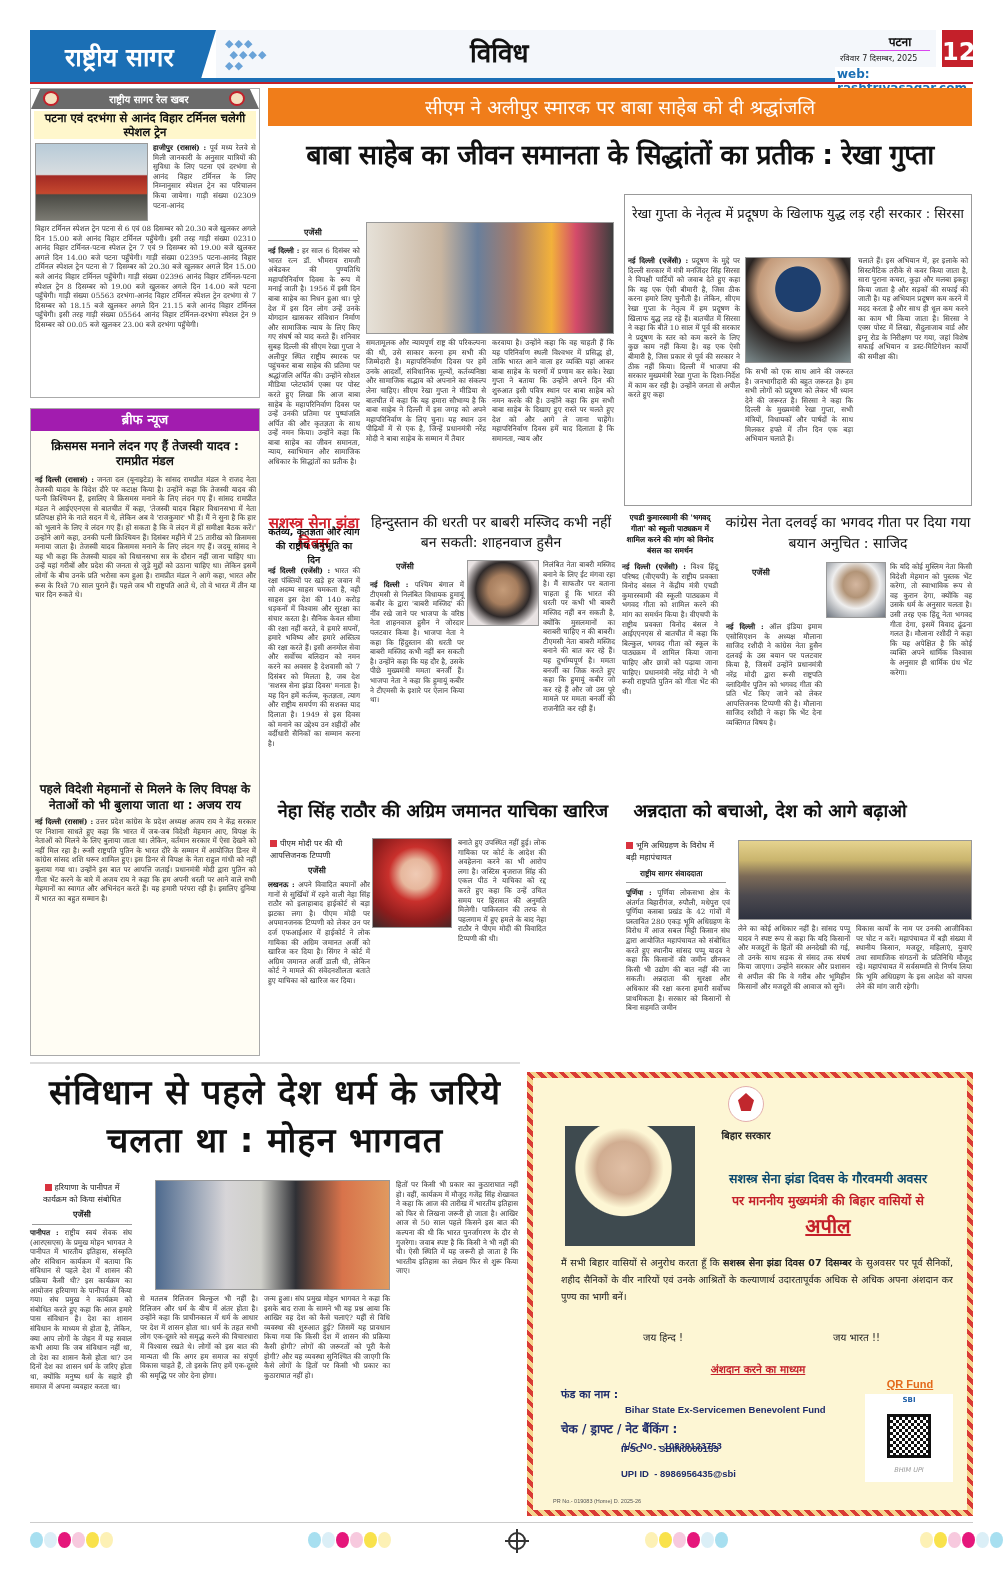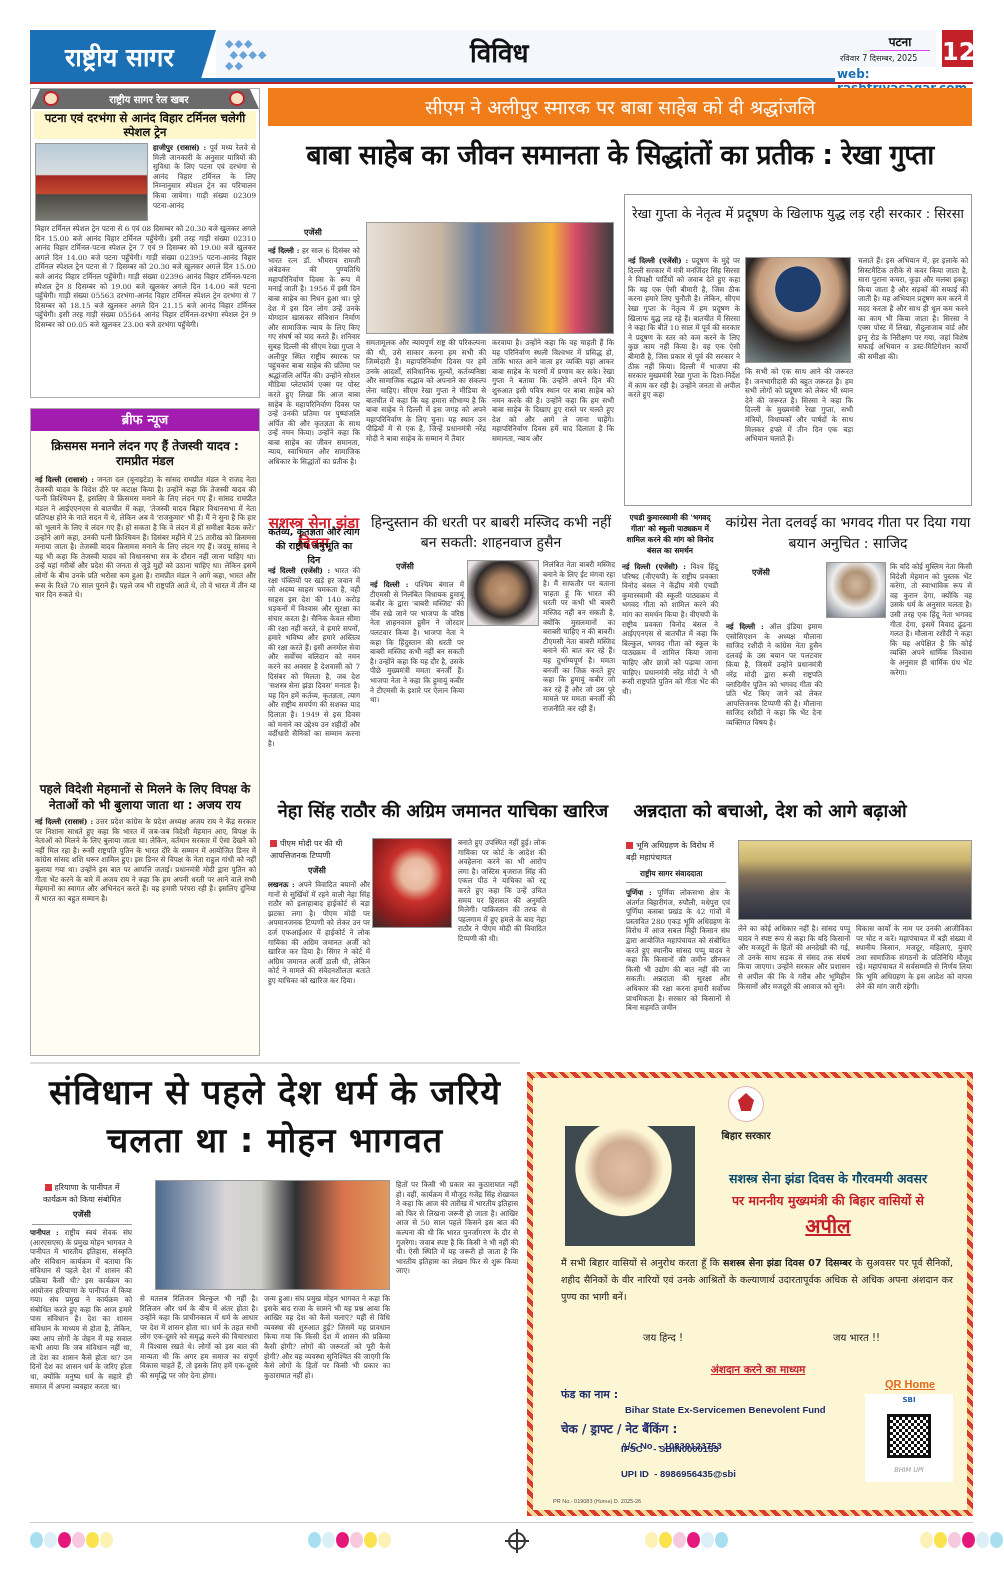--- a/index.html
+++ b/index.html
@@ -157,21 +157,21 @@
   </div>
   <div class="abs" style="left:110px;top:252px;font-size:10px;color:#222;">जय हिन्द !</div>
   <div class="abs" style="left:300px;top:252px;font-size:10px;color:#222;">जय भारत !!</div>
   <div class="abs" style="left:150px;top:284px;width:150px;text-align:center;font-size:10.5px;font-weight:bold;color:#c4202a;text-decoration:underline;">अंशदान करने का माध्यम</div>
   <div class="abs" style="left:28px;top:308px;font-size:11px;font-weight:bold;color:#1f2c6b;">फंड का नाम :</div>
   <div class="abs" style="left:92px;top:326px;font-size:9.5px;font-weight:bold;color:#1f2c6b;font-family:'Liberation Sans',sans-serif;">Bihar State Ex-Servicemen Benevolent Fund</div>
   <div class="abs" style="left:28px;top:342px;font-size:12px;font-weight:bold;color:#1f2c6b;">चेक / ड्राफ्ट / नेट बैंकिंग :</div>
   <div class="abs" style="left:88px;top:362px;font-size:9.5px;font-weight:bold;color:#1f2c6b;white-space:pre;font-family:'Liberation Sans',sans-serif;">A/C No  - 10839123753</div>
   <div class="abs" style="left:88px;top:365px;font-size:9.5px;font-weight:bold;color:#1f2c6b;white-space:pre;font-family:Liberation Sans, sans-serif;">IFSC    - SBIN0000153</div>
   <div class="abs" style="left:88px;top:390px;font-size:9.5px;font-weight:bold;color:#1f2c6b;white-space:pre;font-family:'Liberation Sans',sans-serif;">UPI ID  - 8986956435@sbi</div>
-  <div class="abs" style="left:342px;top:300px;width:70px;text-align:center;font-size:11px;font-weight:bold;color:#e36a1b;text-decoration:underline;font-family:'Liberation Sans',sans-serif;">QR Home</div>
+  <div class="abs" style="left:342px;top:300px;width:70px;text-align:center;font-size:11px;font-weight:bold;color:#e36a1b;text-decoration:underline;font-family:'Liberation Sans',sans-serif;">QR Fund</div>
   <div class="abs" style="left:332px;top:316px;width:88px;height:88px;background:#fff;">
     <div class="abs" style="left:0;top:2px;width:88px;text-align:center;font-size:7px;font-weight:bold;color:#1f5fa8;">SBI</div>
     <div class="abs" style="left:22px;top:20px;width:44px;height:44px;background:repeating-conic-gradient(#111 0 25%,#fff 0 50%) 0 0/6px 6px;border:3px solid #111;"></div>
     <div class="abs" style="left:0;top:72px;width:88px;text-align:center;font-size:6.5px;font-style:italic;color:#999;">BHIM UPI</div>
   </div>
   <div class="abs" style="left:20px;top:420px;font-size:5.5px;color:#555;font-family:'Liberation Sans',sans-serif;">PR No.- 019083 (Home) D. 2025-26</div>
 </div>
 
 <div class="abs" style="left:30px;top:1522px;width:943px;height:1px;background:#ccc;"></div>
 <div class="abs dots" style="left:30px;top:1532px;">

